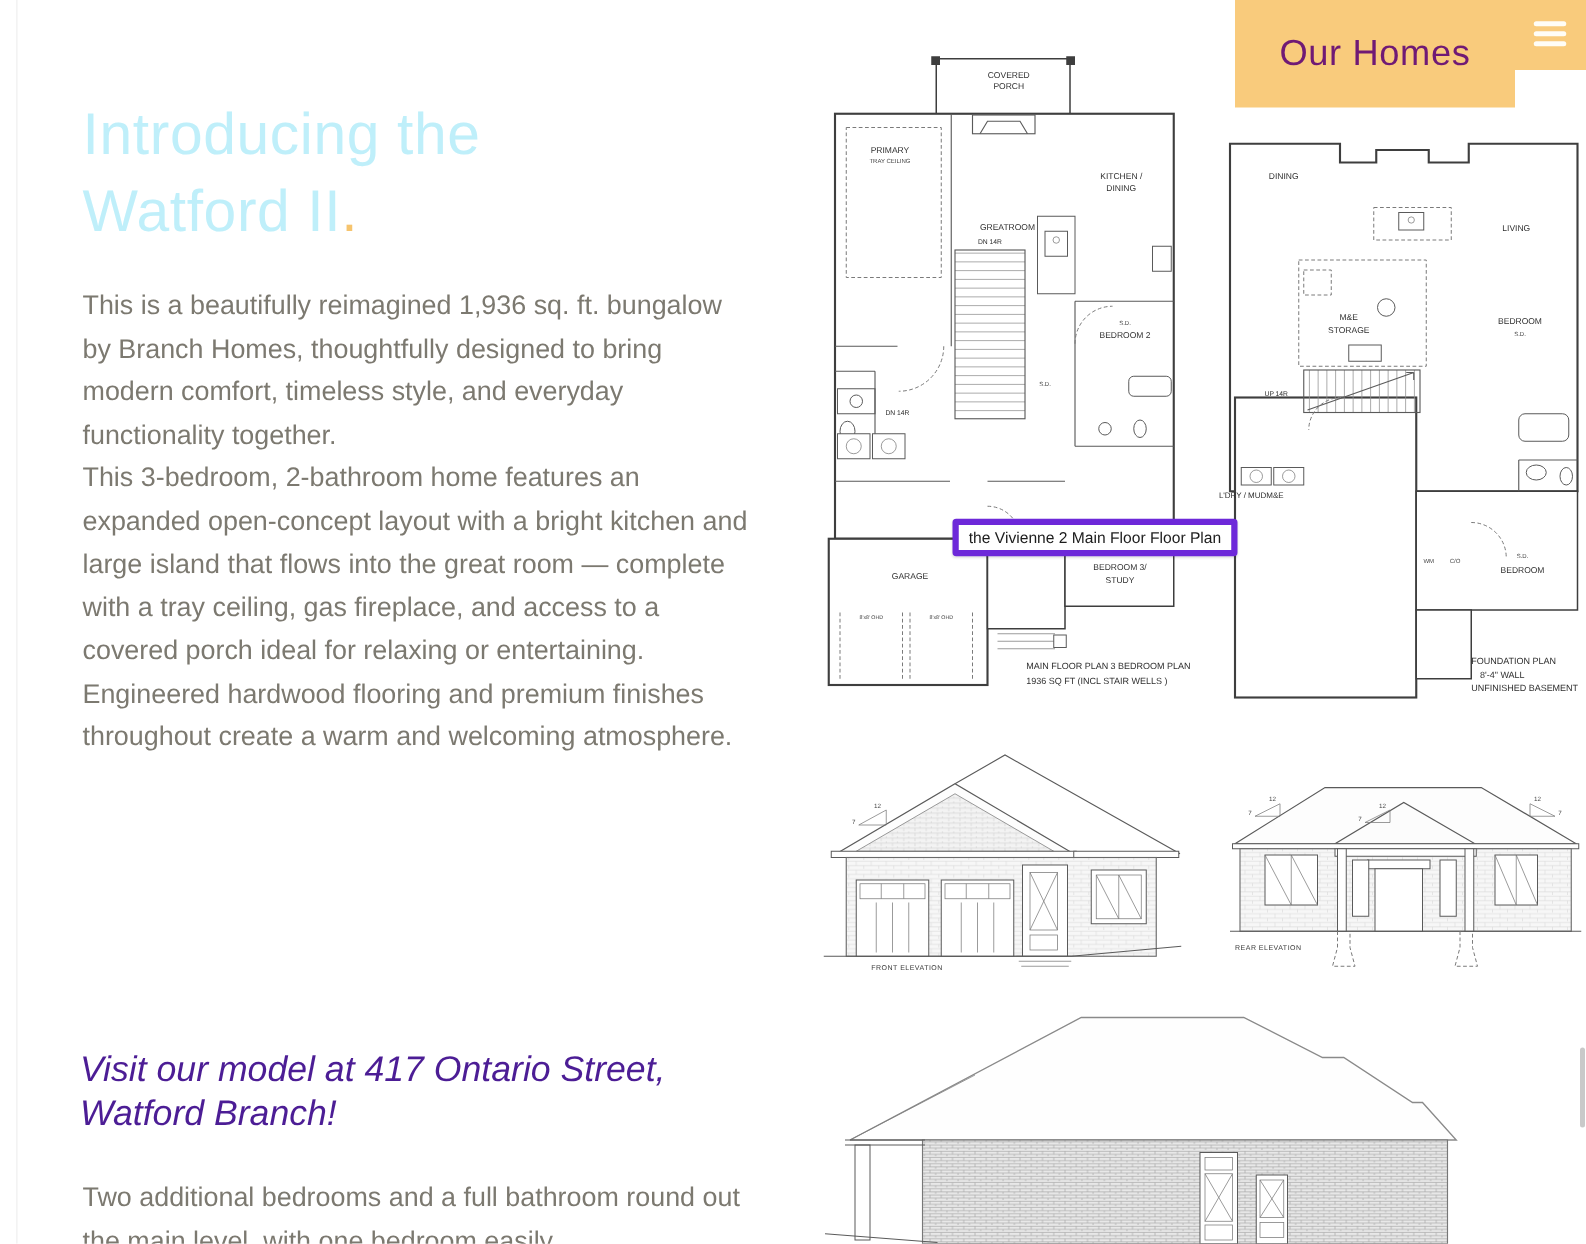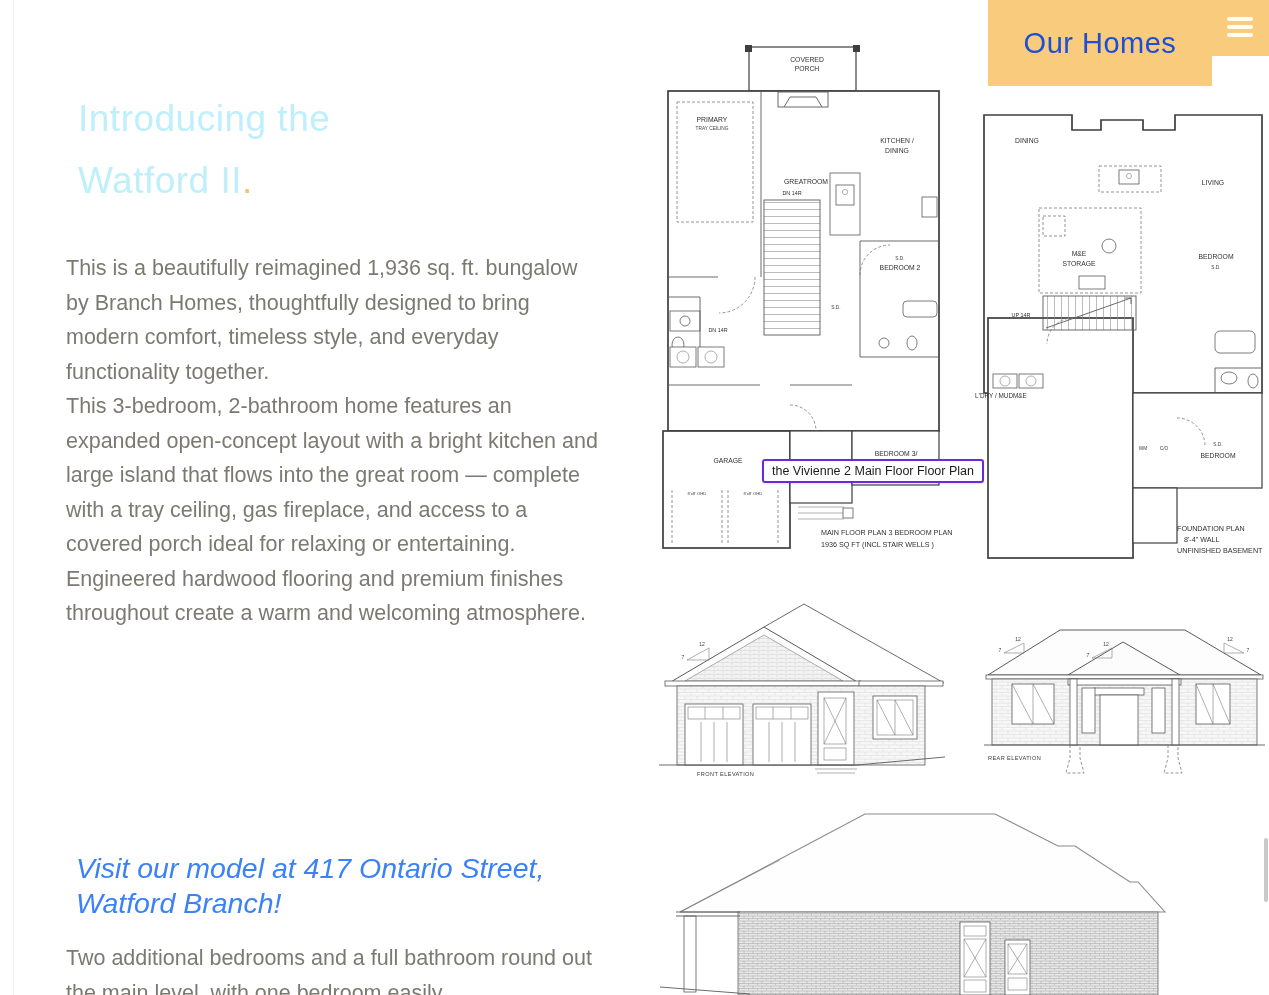--- a/index.html
+++ b/index.html
@@ -4,39 +4,39 @@
 <style>
   html,body{margin:0;padding:0;background:#ffffff;}
   body{width:1269px;height:995px;overflow:hidden;font-family:"Liberation Sans",sans-serif;}
   .page{position:relative;width:1269px;height:995px;background:#fff;overflow:hidden;}
   .edge-line{position:absolute;left:13px;top:0;width:1px;height:995px;background:#efefef;}
   .right-strip{position:absolute;left:1264px;top:838px;width:4px;height:64px;background:#c9c9c9;border-radius:2px;}
 
   
   .nav-main{position:absolute;left:988px;top:0;width:224px;height:86px;background:#f9cb7c;
     display:flex;align-items:center;justify-content:center;cursor:pointer;}
-  .nav-main span{color:#1d4ed8;font-size:29px;letter-spacing:.5px;}
+  .nav-main span{color:#701a75;font-size:29px;letter-spacing:.5px;}
   .nav-menu{position:absolute;left:1212px;top:0;width:57px;height:56px;background:#f9cb7c;cursor:pointer;}
   .hamburger{position:absolute;left:15px;top:17px;display:block;}
   .hamburger i{display:block;width:26px;height:4px;background:#fffdf6;border-radius:2px;margin-bottom:4px;}
 
   
-  .title{position:absolute;left:66px;top:76px;width:560px;font-size:37px;line-height:62px;
-    color:#bfeffa;font-weight:400;letter-spacing:.5px;margin:12px;}
+  .title{position:absolute;left:66px;top:76px;width:560px;font-size:47px;line-height:62px;
+    color:#bfeffa;font-weight:400;letter-spacing:.5px;margin:0;}
   .title .dot{color:#f6c46e;}
-  .intro-text{position:absolute;left:66px;top:227px;width:540px;font-size:21.5px;line-height:34.5px;color:#7c7970;margin-top:24px;}
+  .intro-text{position:absolute;left:66px;top:227px;width:540px;font-size:21.5px;line-height:34.5px;color:#7c7970;}
   .intro-text p{margin:0;}
   .callout{position:absolute;left:64px;top:839px;width:560px;font-size:28.5px;line-height:34.5px;
-    font-style:italic;color:#3b82f6;margin:12px;font-weight:400;}
+    font-style:italic;color:#4c1d95;margin:0;font-weight:400;}
   .p4{position:absolute;left:66px;top:941px;width:540px;font-size:21.5px;line-height:34.5px;color:#7c7970;}
 
   
   .plan{position:absolute;}
-  .tooltip{position:absolute;left:762px;top:415px;background:#fff;border:2px solid #6d28d9;border-radius:3px;
-    padding:3px 8px;font-size:12.5px;color:#1c1c1c;white-space:nowrap;z-index:6;box-shadow:0 1px 2px rgba(0,0,0,.12);margin-top:44px;}
+  .tooltip{position:absolute;left:762px;top:415px;background:#fff;border:5px solid #6d28d9;border-radius:3px;
+    padding:3px 8px;font-size:12.5px;color:#1c1c1c;white-space:nowrap;z-index:6;box-shadow:0 1px 2px rgba(0,0,0,.12);}
 
   svg{overflow:visible;}
   .w2{stroke:#3e3e3e;stroke-width:1.7;fill:#fff;}
   .w15{stroke:#3e3e3e;stroke-width:1.2;fill:#fff;}
   .w1{stroke:#5a5a5a;stroke-width:.9;fill:none;}
   .thin{stroke:#7a7a7a;stroke-width:.6;fill:none;}
   .dash{stroke:#7a7a7a;stroke-width:.8;fill:none;stroke-dasharray:3 2;}
   .fix{stroke:#5a5a5a;stroke-width:.8;fill:#fff;}
   .solid{fill:#3e3e3e;stroke:none;}
   text.pl{fill:#2f2f2f;font-size:6.8px;text-anchor:middle;font-family:"Liberation Sans",sans-serif;}

